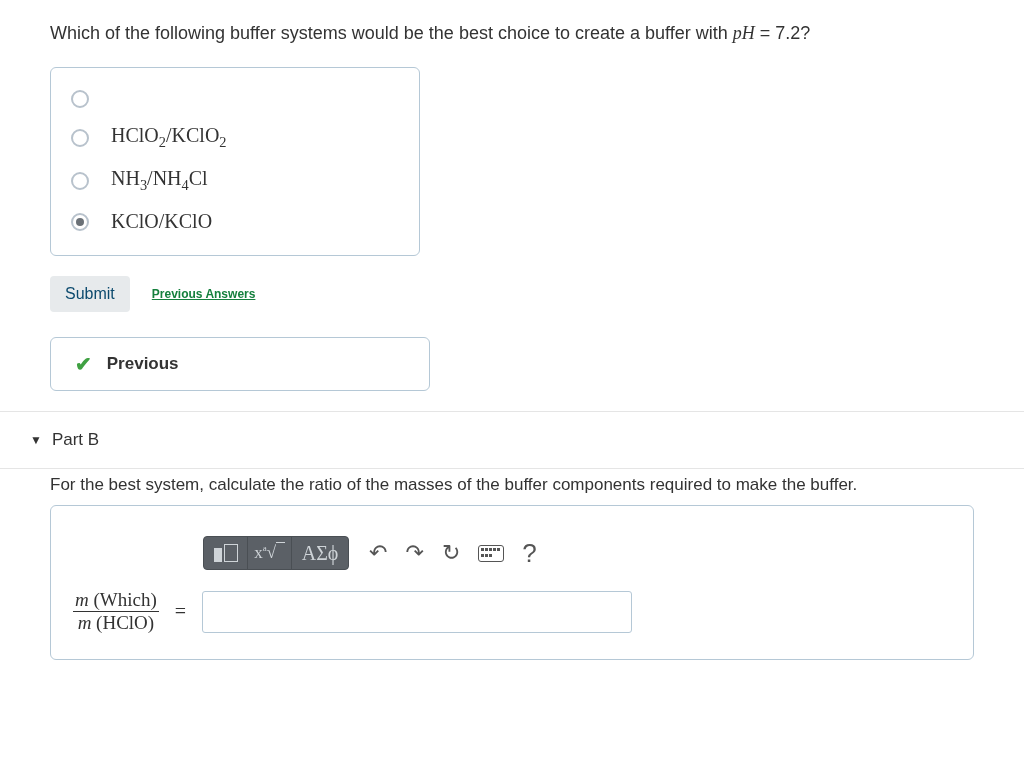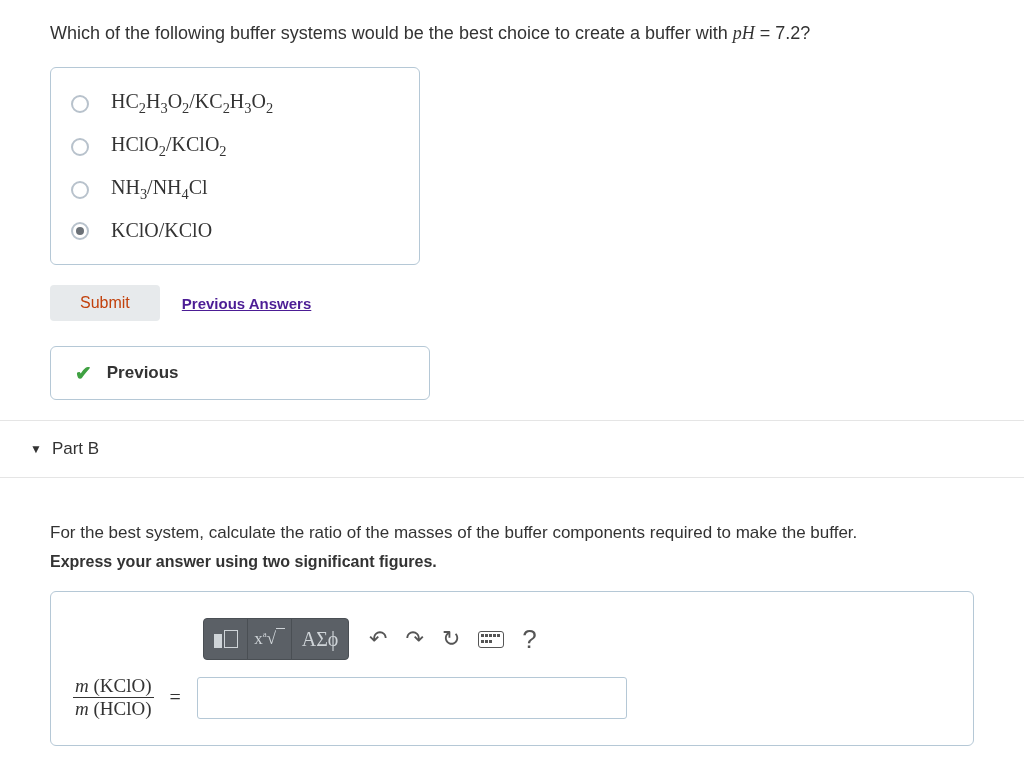--- a/index.html
+++ b/index.html
@@ -55,31 +55,31 @@
   }
   .formula sub { font-size: 0.72em; }
   .subrow {
     margin-top: 20px;
     display: flex;
     align-items: center;
     gap: 22px;
   }
   .submit-btn {
     background: #e7eaec;
-    color: #c2410c;
-    padding: 9px 30px;
+    color: #0c4a6e;
+    padding: 9px 15px;
     border-radius: 4px;
     font-size: 16px;
     cursor: not-allowed;
   }
   .prev-link {
-    color: #4c1d95;
+    color: #15803d;
     text-decoration: underline;
     font-weight: bold;
-    font-size: 15px;
+    font-size: 12px;
   }
   .correct-box {
     margin-top: 25px;
     border: 1px solid #b5c8d6;
     border-radius: 6px;
     padding: 14px 24px;
     display: inline-flex;
     align-items: center;
     gap: 15px;
     min-width: 380px;
@@ -107,21 +107,20 @@
   }
   .part-header .tri {
     font-size: 12px;
   }
   .part-header .lbl {
     font-weight: normal;
     font-size: 17px;
   }
   .partB-body {
     padding: 6px 50px 20px 50px;
-    margin-top: 39px;
   }
   .prompt {
     font-size: 17px;
     margin-bottom: 10px;
   }
   .hint {
     font-weight: bold;
     font-size: 16px;
     margin-bottom: 20px;
   }
@@ -159,21 +158,21 @@
   }
   .tb-group {
     display: flex;
     background: #5b6066;
     border-radius: 4px;
     overflow: hidden;
     border: 1px solid #4a4f54;
   }
   .tb-btn {
     width: 44px;
-    height: 40px;
+    height: 32px;
     display: flex;
     align-items: center;
     justify-content: center;
     border-right: 1px solid #4a4f54;
     cursor: pointer;
   }
   .tb-btn:last-child { border-right: none; }
   .tb-light {
     display: flex;
     align-items: center;
@@ -222,21 +221,20 @@
 </head>
 <body>
 
 <div class="content">
   <div class="question">
     <span>Which of the following buffer systems would be the best choice to create a buffer with </span><i>pH</i><span> = 7.2?</span>
   </div>
 
   <div class="optbox" id="optbox"><div class="opt">
         <div class="radio"></div>
-        <span class="formula">HC<sub>2</sub>H<sub>3</sub>O<sub>2</sub>/KC<sub>2</sub>H<sub>3</sub>O<sub>2</sub></span>
       </div><div class="opt">
         <div class="radio"></div>
         <span class="formula">HClO<sub>2</sub>/KClO<sub>2</sub></span>
       </div><div class="opt">
         <div class="radio"></div>
         <span class="formula">NH<sub>3</sub>/NH<sub>4</sub>Cl</span>
       </div><div class="opt">
         <div class="radio selected"></div>
         <span class="formula">KClO/KClO</span>
       </div></div>
@@ -256,21 +254,20 @@
 
 <div class="part-header">
   <span class="tri">▼</span>
   <span class="lbl">Part B</span>
 </div>
 
 <hr class="divider">
 
 <div class="partB-body">
   <div class="prompt">For the best system, calculate the ratio of the masses of the buffer components required to make the buffer.</div>
-  <div class="hint">Express your answer using two significant figures.</div>
 
   <div class="answer-box">
     <div class="input-zone" style="margin-left:130px;">
       <div class="toolbar">
         <div class="tb-group">
           <div class="tb-btn" title="templates">
             <div class="tpl-icon">
                 <div class="bar1"></div>
                 <div class="bar2"></div>
               </div>
@@ -295,21 +292,21 @@
               <span></span>
               <span></span>
               <span></span>
           </span>
           <span class="tb-icon" style="font-size:26px;">?</span>
         </div>
       </div>
     </div>
     <div class="ab-inner" style="margin-top:14px;">
       <span class="ratio">
-        <span class="num"><i>m</i> (<span>KClO</span>)</span>
+        <span class="num"><i>m</i> (<span>Which</span>)</span>
         <span class="bar"></span>
         <span class="den"><i>m</i> (<span>HClO</span>)</span>
       </span>
       <span class="eq">=</span>
       <input class="answer-input" type="text" value="" style="">
     </div>
   </div>
 </div>
 
 </body></html>

